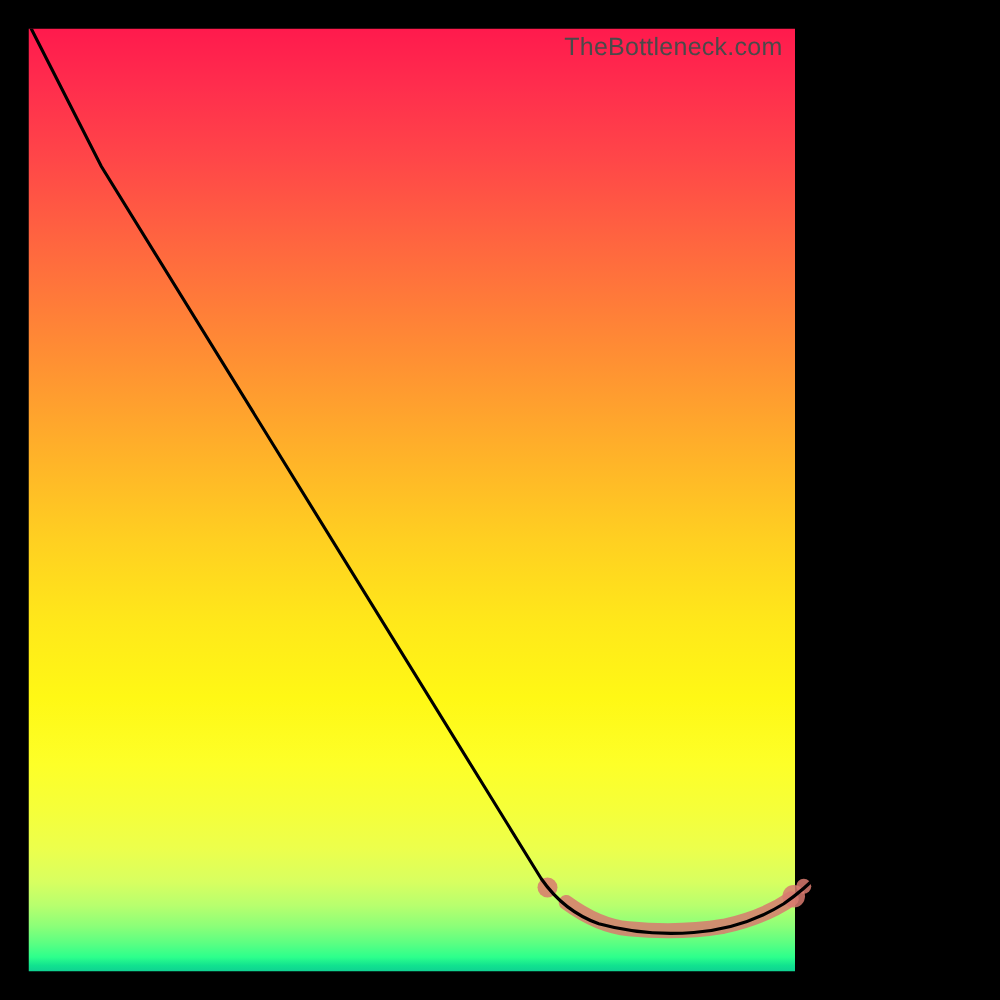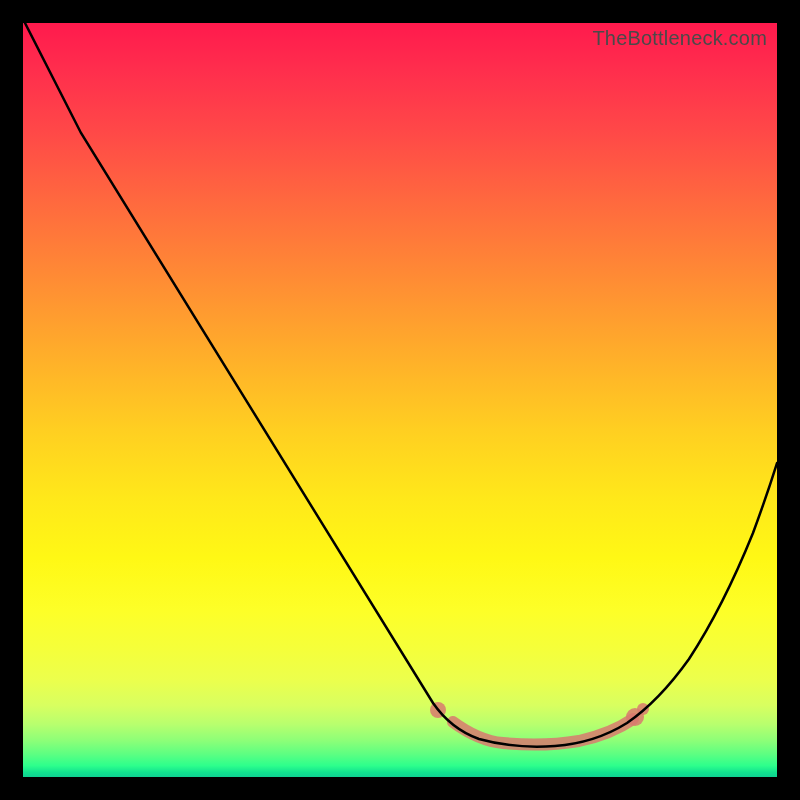--- a/index.html
+++ b/index.html
@@ -14,21 +14,21 @@
   .frame {
     position: relative;
     width: 800px;
     height: 800px;
     background: #000;
   }
   .plot-area {
     position: absolute;
     left: 23px;
     top: 23px;
-    width: 754px;
+    width: 613px;
     height: 754px;
     
     background: linear-gradient(
       to bottom,
       #ff1a4d 0%,
       #ff2d4d 6%,
       #ff4748 14%,
       #ff6a3e 24%,
       #ff8c34 34%,
       #ffae2a 44%,

